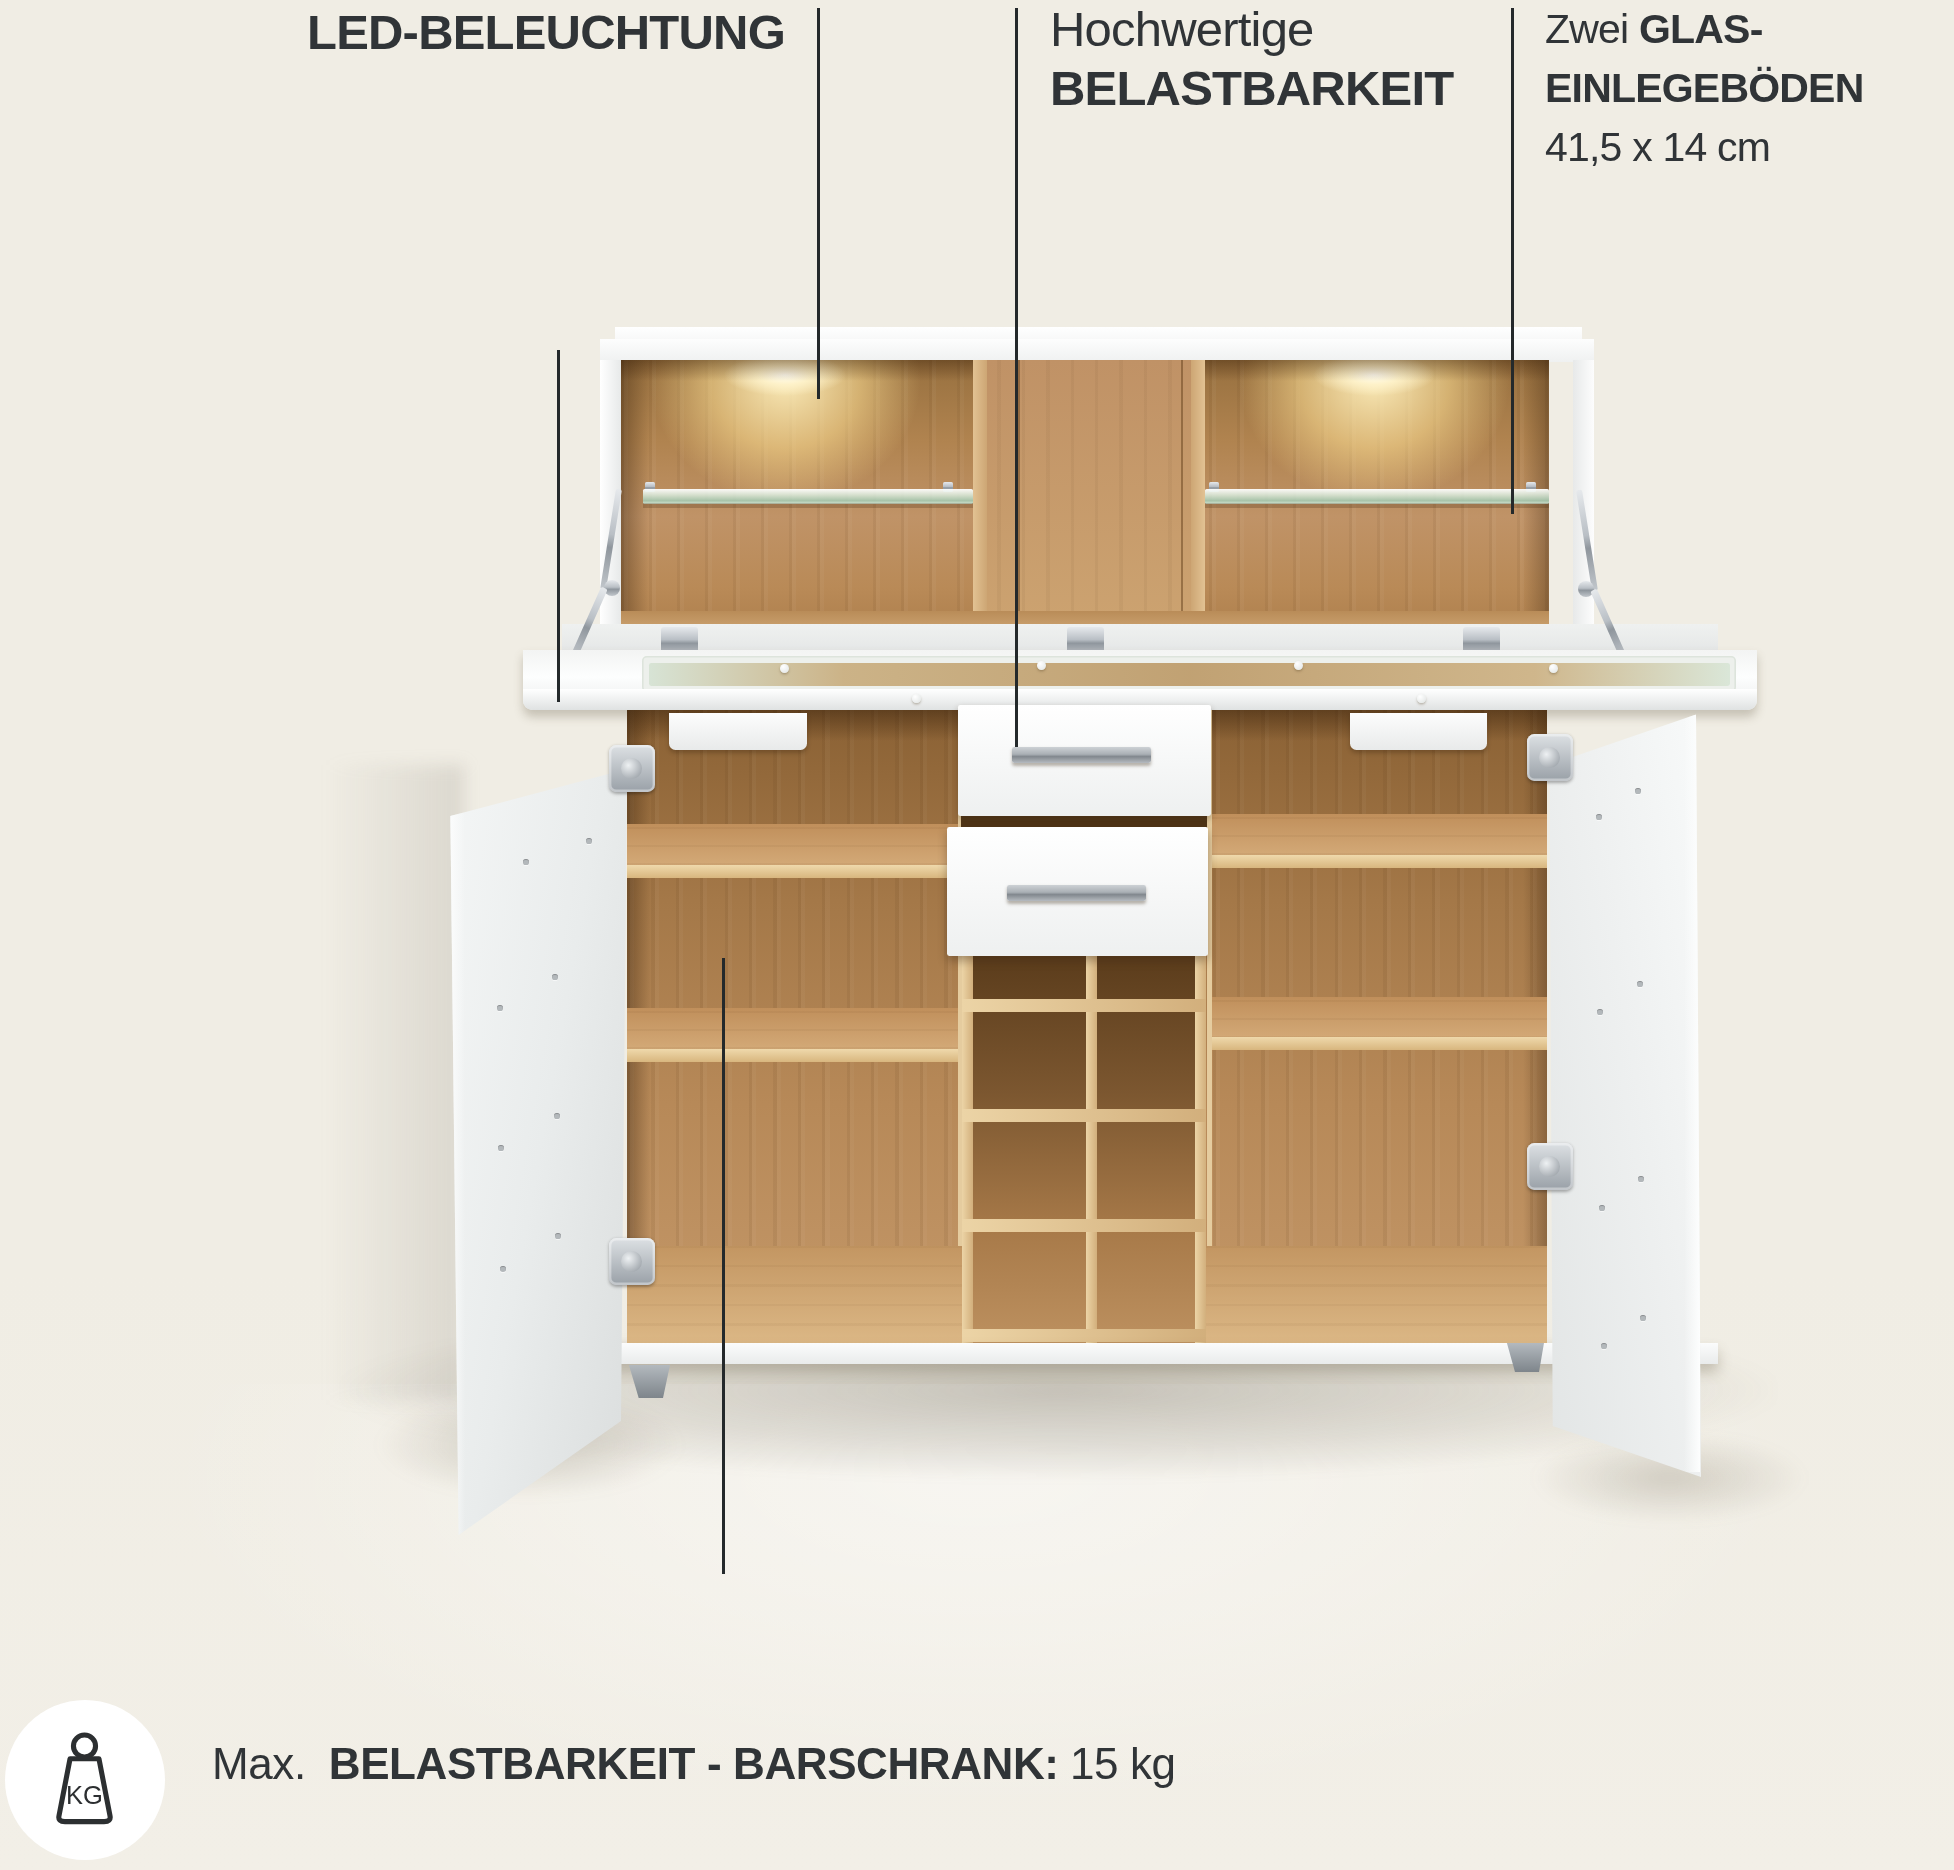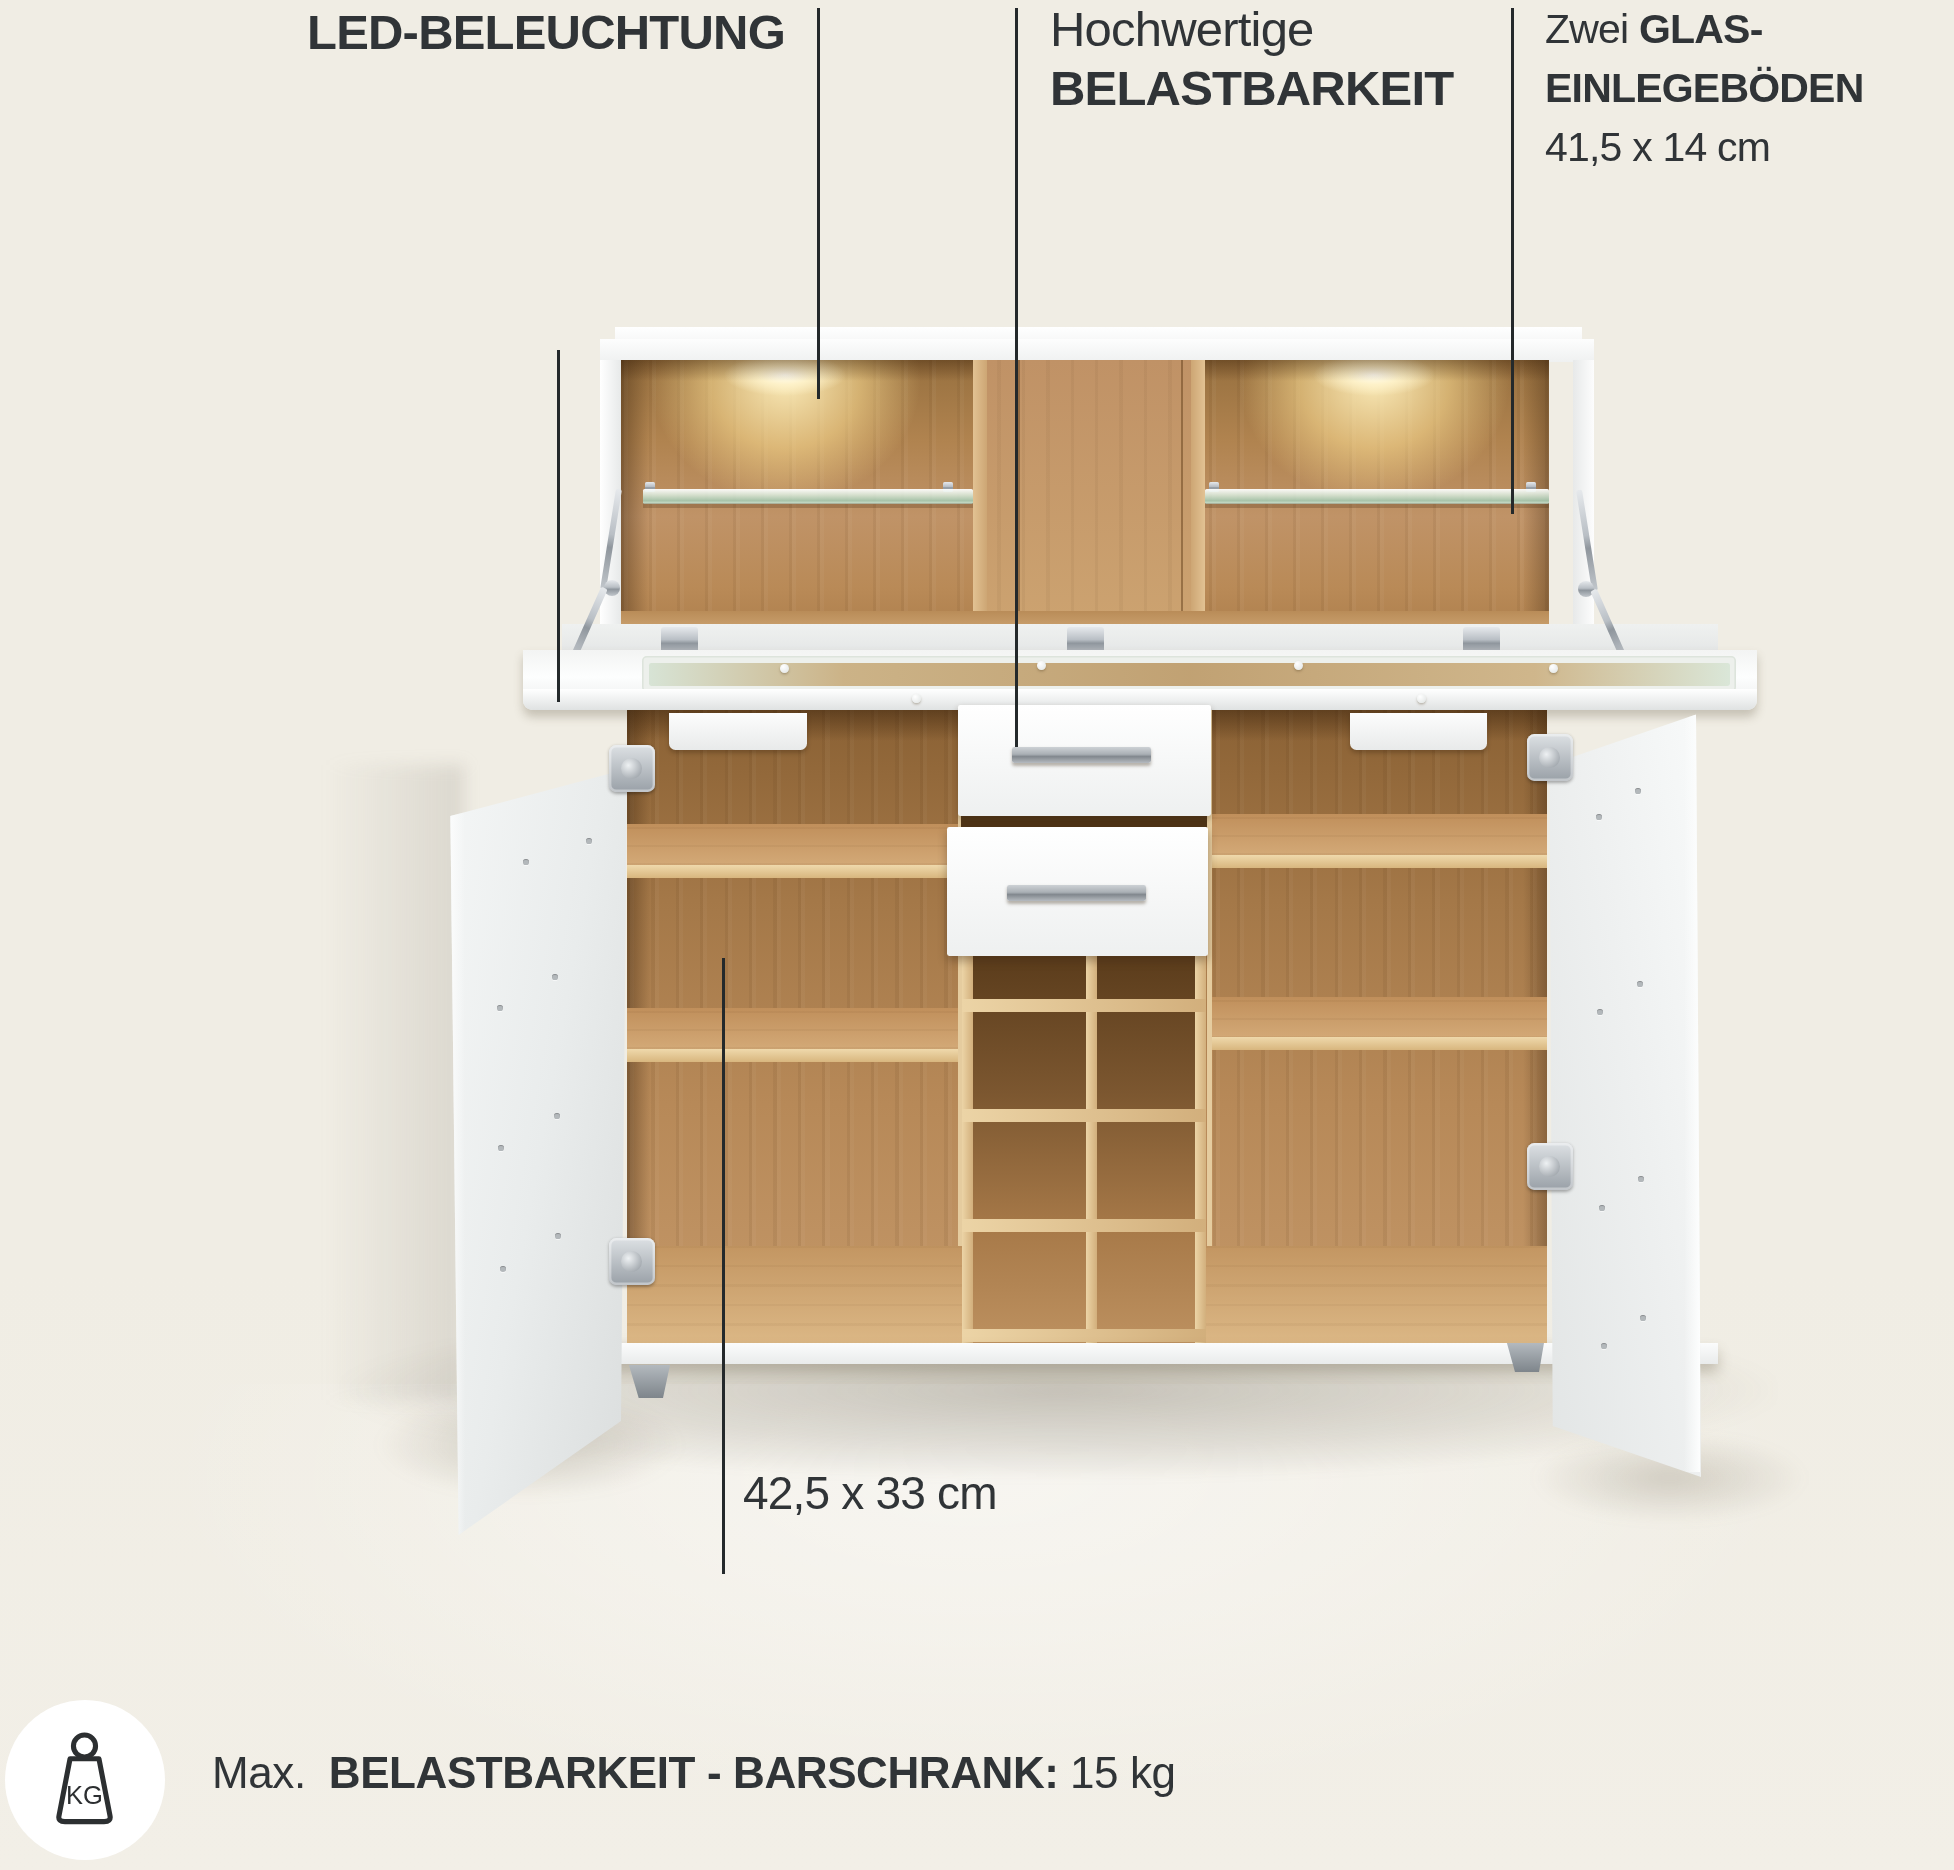--- a/index.html
+++ b/index.html
@@ -205,28 +205,27 @@
   </div>
 
   <div class="ann" style="left:1545px;top:0px;font-size:41px;line-height:59px;">
     <div><span class="nrm sp">Zwei</span><span class="bld">GLAS-</span></div>
     <div class="bld">EINLEGEBÖDEN</div>
     <div class="nrm">41,5 x 14 cm</div>
   </div>
 
 
   <div class="ann" style="left:743px;top:1457px;font-size:46px;line-height:72px;">
-    <div class="nrm">42,5 x 33 cm</div>
   </div>
 
   <div class="abs" style="left:4.9px;top:1700px;width:160px;height:160px;border-radius:50%;background:#ffffff;">
     <svg width="85" height="106" viewBox="0 0 100 124" style="position:absolute;left:37px;top:27px;">
       <circle cx="50" cy="22" r="13" fill="none" stroke="#2c2f31" stroke-width="6"></circle>
       <path d="M33 37 H67 L80 104 Q81.5 111 73 111 H27 Q18.5 111 20 104 Z" fill="#ffffff" stroke="#2c2f31" stroke-width="6" stroke-linejoin="round"></path>
       <text x="50" y="90" text-anchor="middle" font-family="Liberation Sans, sans-serif" font-size="30" fill="#2c2f31">KG</text>
     </svg>
   </div>
-  <div class="ann" style="left:212px;top:1739px;font-size:44px;line-height:49px;letter-spacing:-0.4px;margin-top:9px;">
+  <div class="ann" style="left:212px;top:1739px;font-size:44px;line-height:49px;letter-spacing:-0.4px;">
     <span class="nrm" style="margin-right:23px;">Max.</span><span class="bld">BELASTBARKEIT - BARSCHRANK:</span><span class="nrm" style="margin-left:11.4px;">15 kg</span>
   </div>
 
 </div>
 
 
 </body></html>

